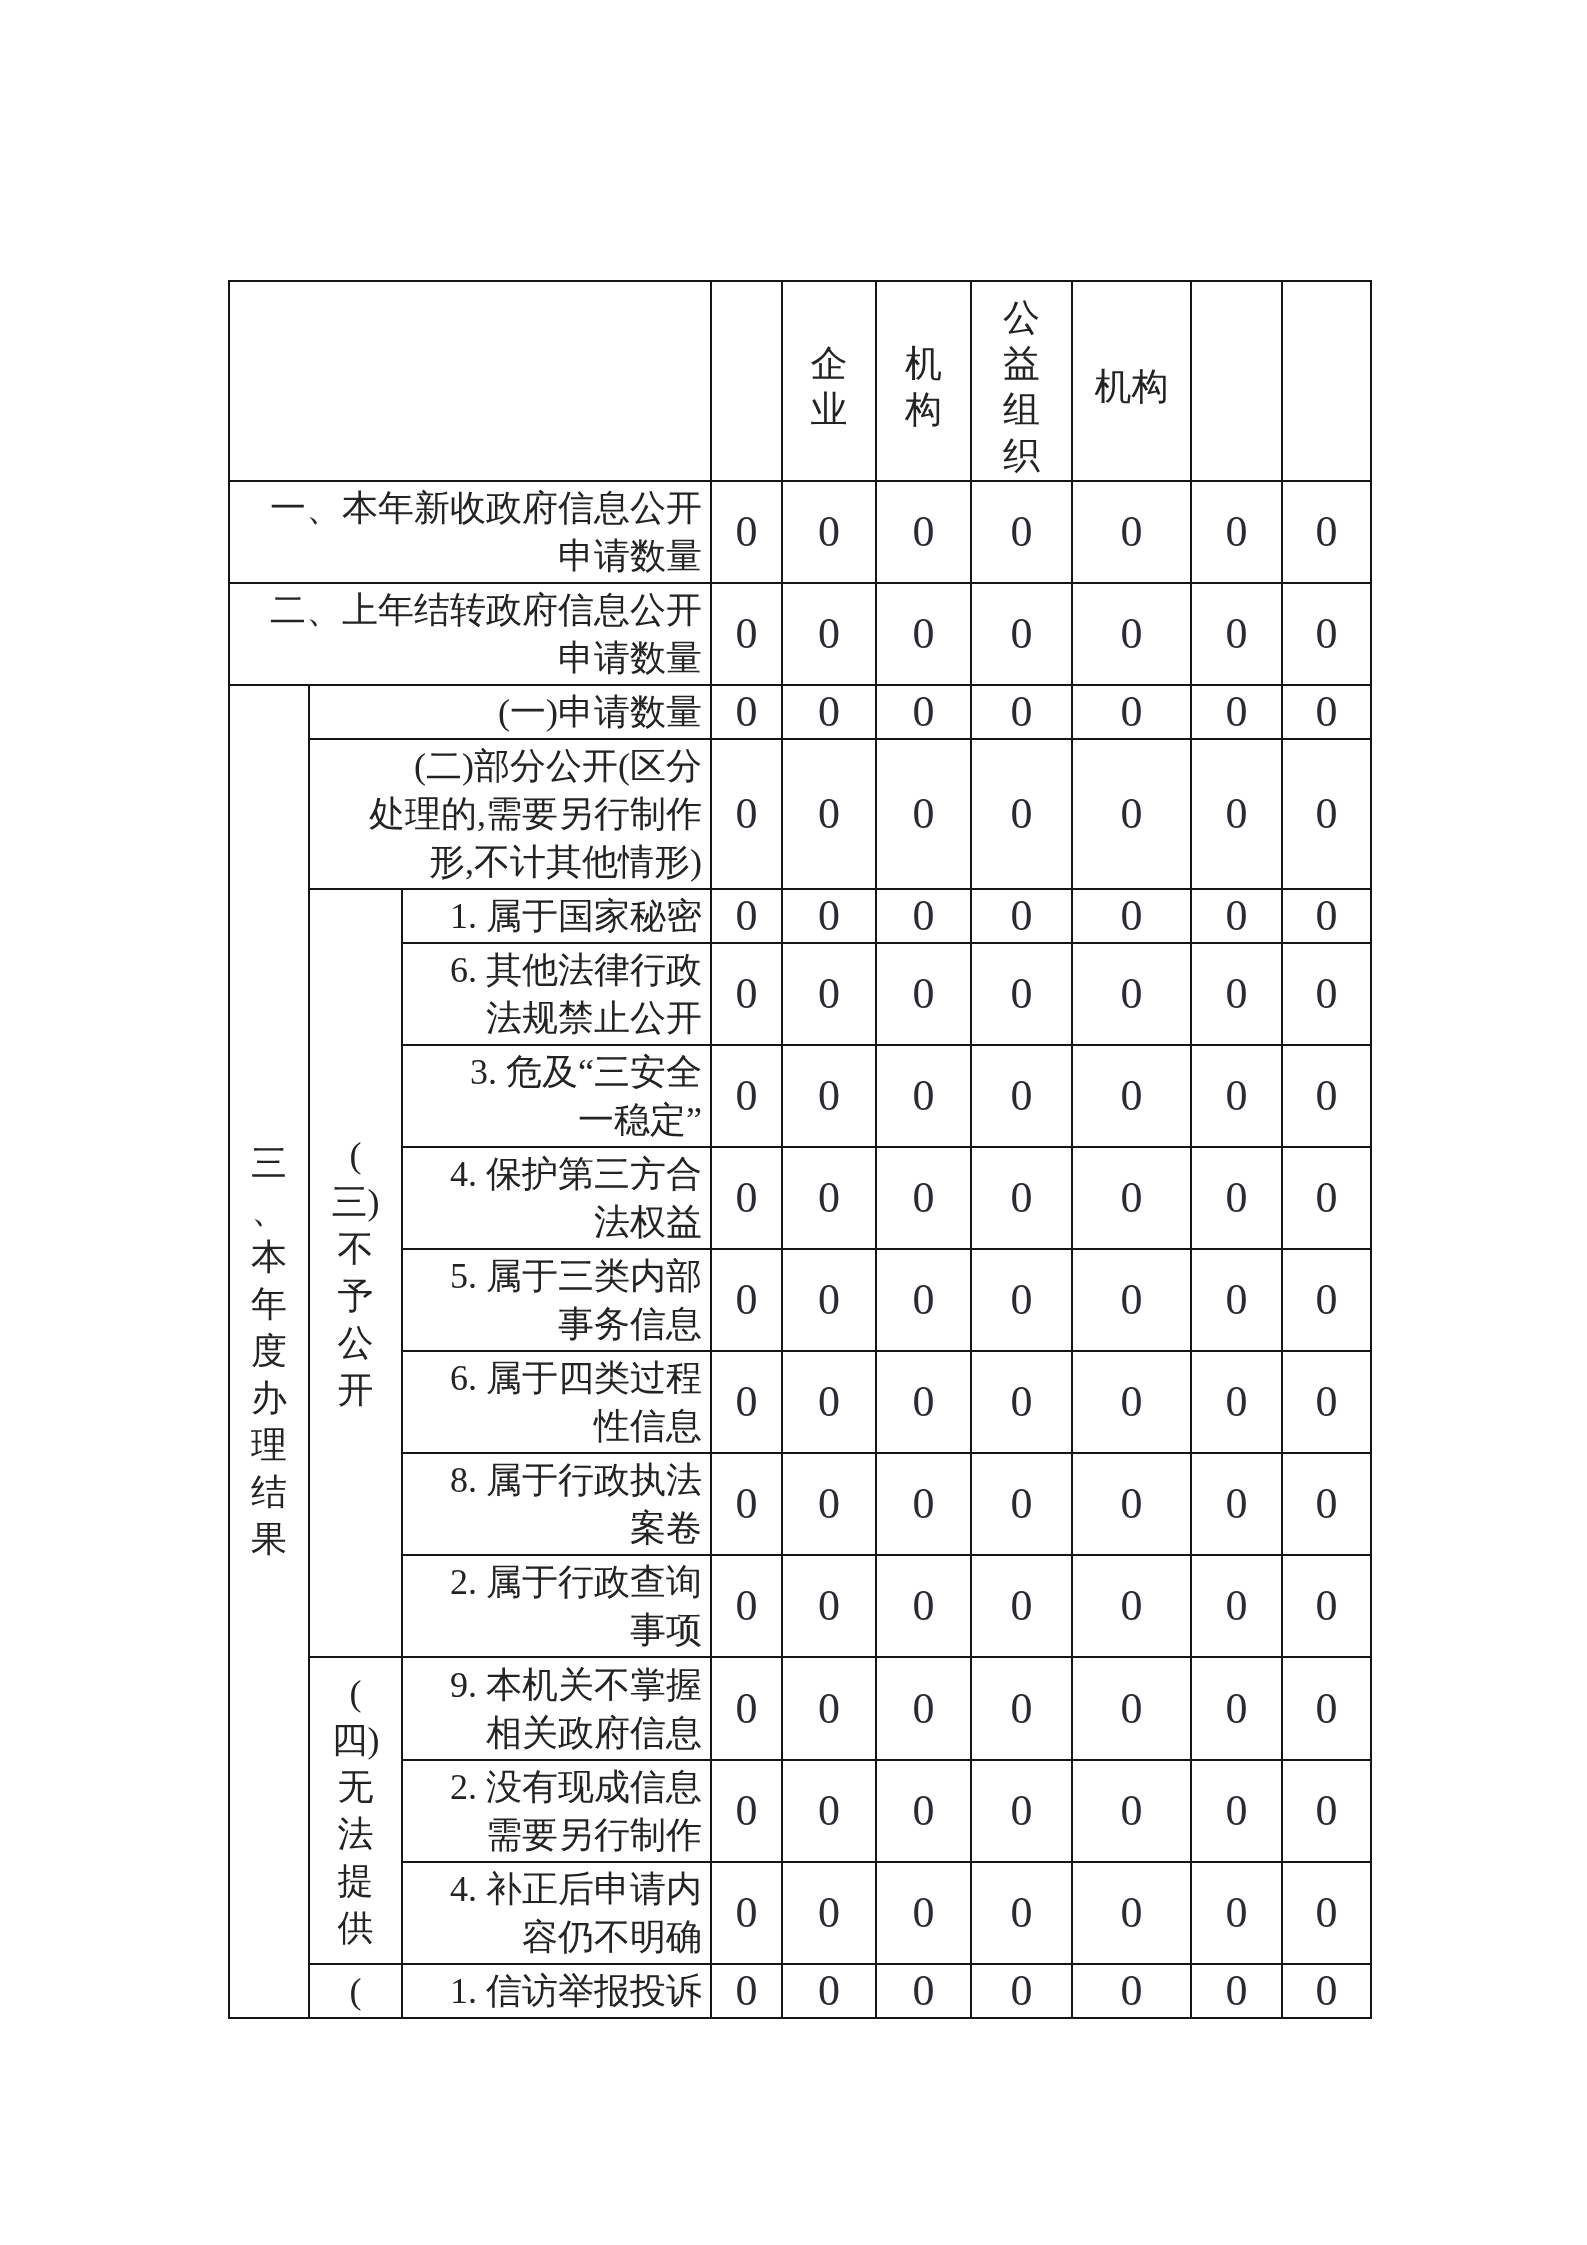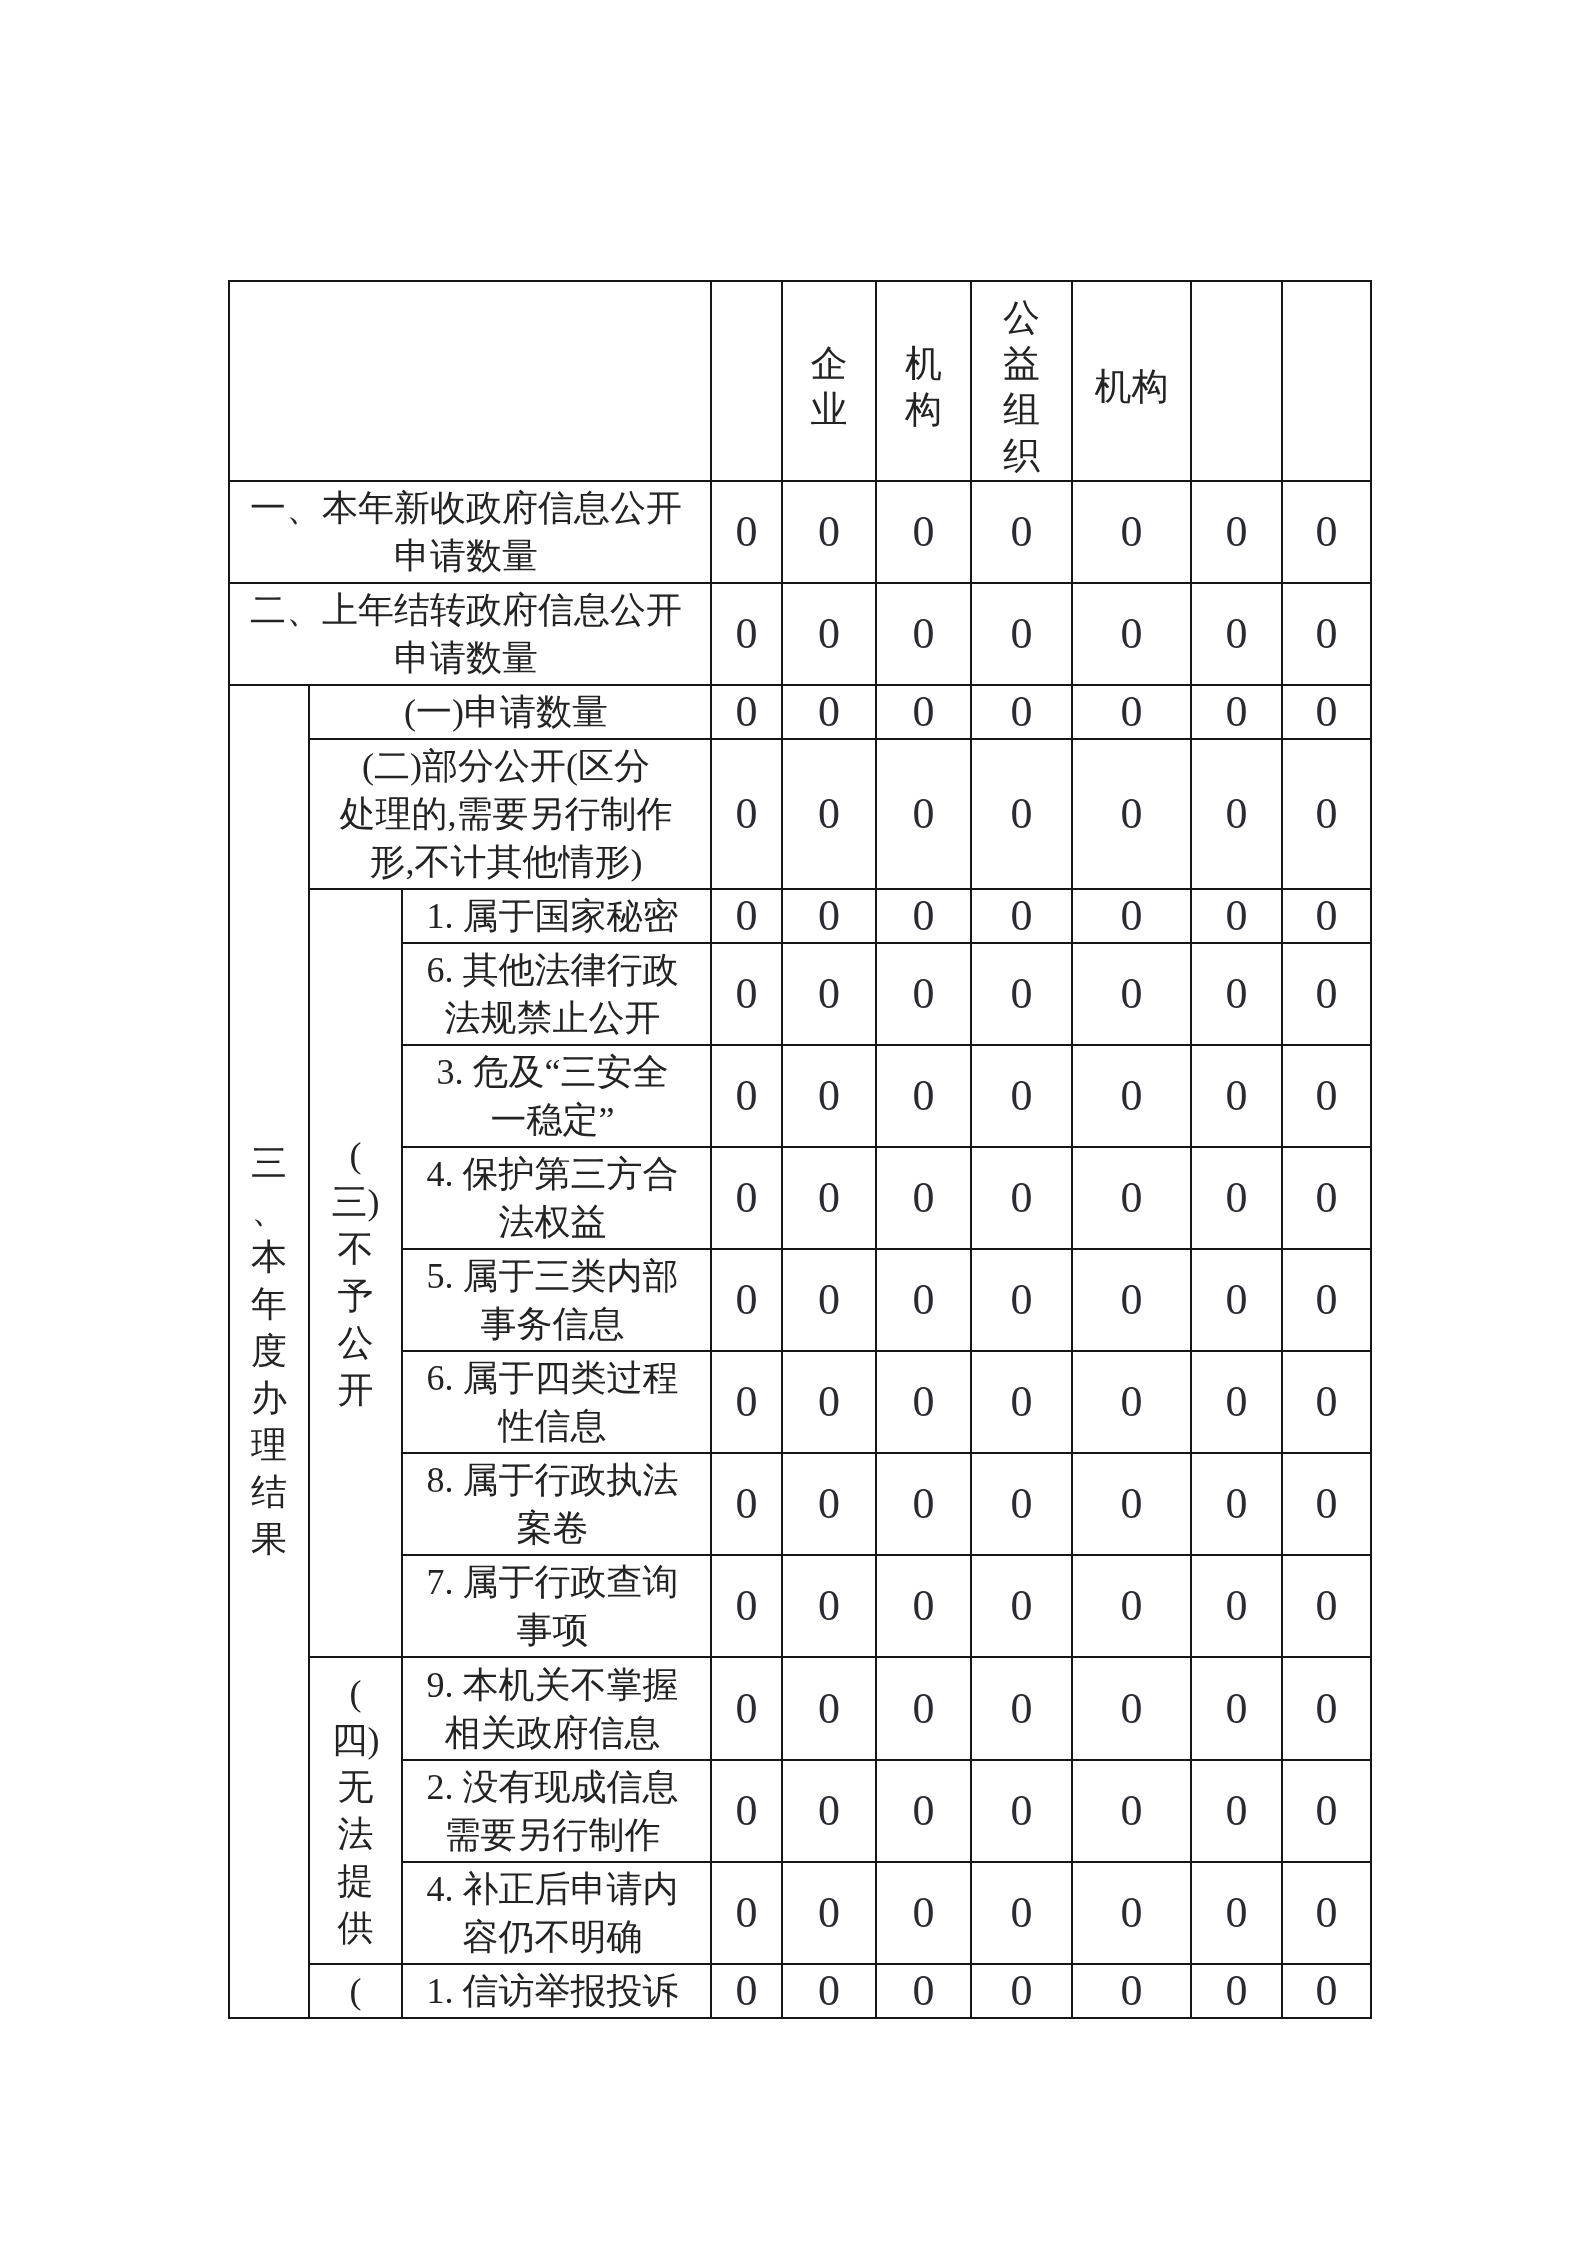--- a/index.html
+++ b/index.html
@@ -30,22 +30,22 @@
     vertical-align: top;
     text-align: center;
     padding-top: 13px;
     font-size: 37px;
     line-height: 46px;
     white-space: pre-line;
   }
   td.corner { background: #ffffff; }
   
   td.label {
-    text-align: center;
-    padding: 2px 21px 2px 13px;
+    text-align: right;
+    padding: 2px 8px 2px 13px;
     font-size: 36px;
     line-height: 48px;
     white-space: pre-line;
   }
   
   td.vlabel {
     text-align: center;
     padding: 0;
     font-size: 36px;
     line-height: 47px;
@@ -235,21 +235,21 @@
       <td class="v">0</td>
       <td class="v">0</td>
       <td class="v">0</td>
       <td class="v">0</td>
       <td class="v">0</td>
       <td class="v">0</td>
       <td class="v">0</td>
     </tr>
 
     <tr style="height:98px">
-      <td class="label">7. 属于行政查询
+      <td class="label">2. 属于行政查询
 事项</td>
       <td class="v">0</td>
       <td class="v">0</td>
       <td class="v">0</td>
       <td class="v">0</td>
       <td class="v">0</td>
       <td class="v">0</td>
       <td class="v">0</td>
     </tr>
 

